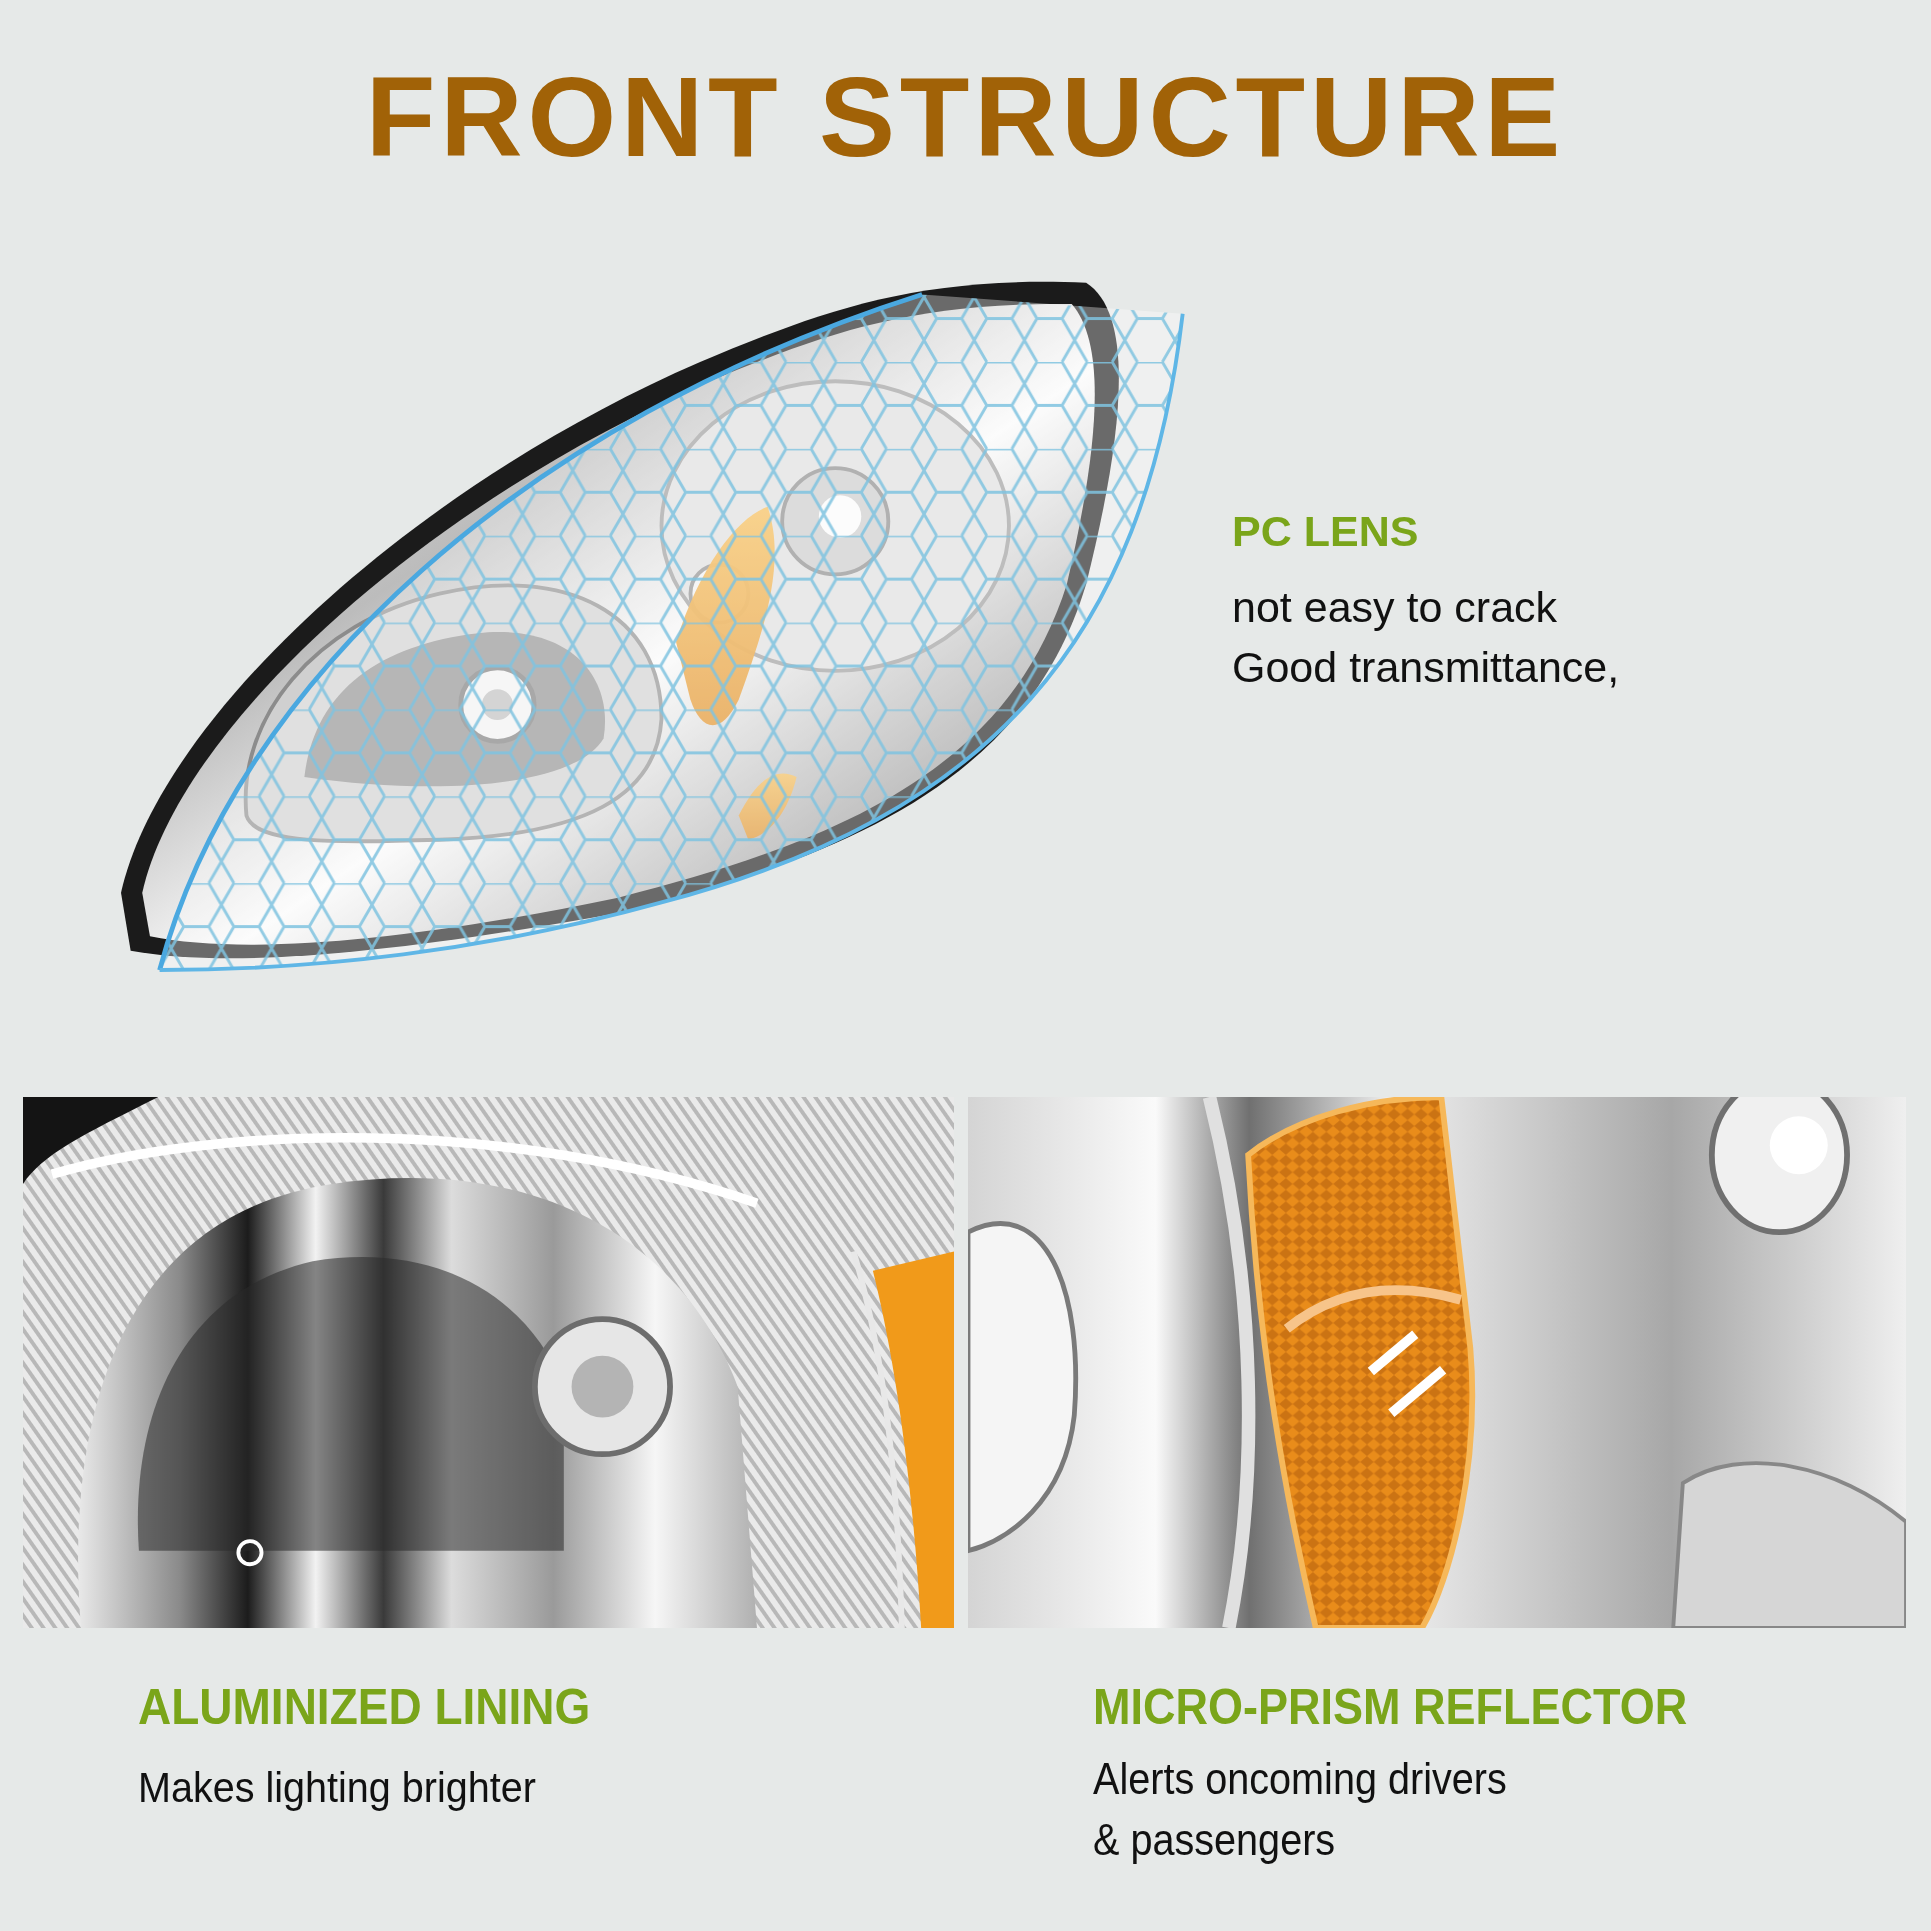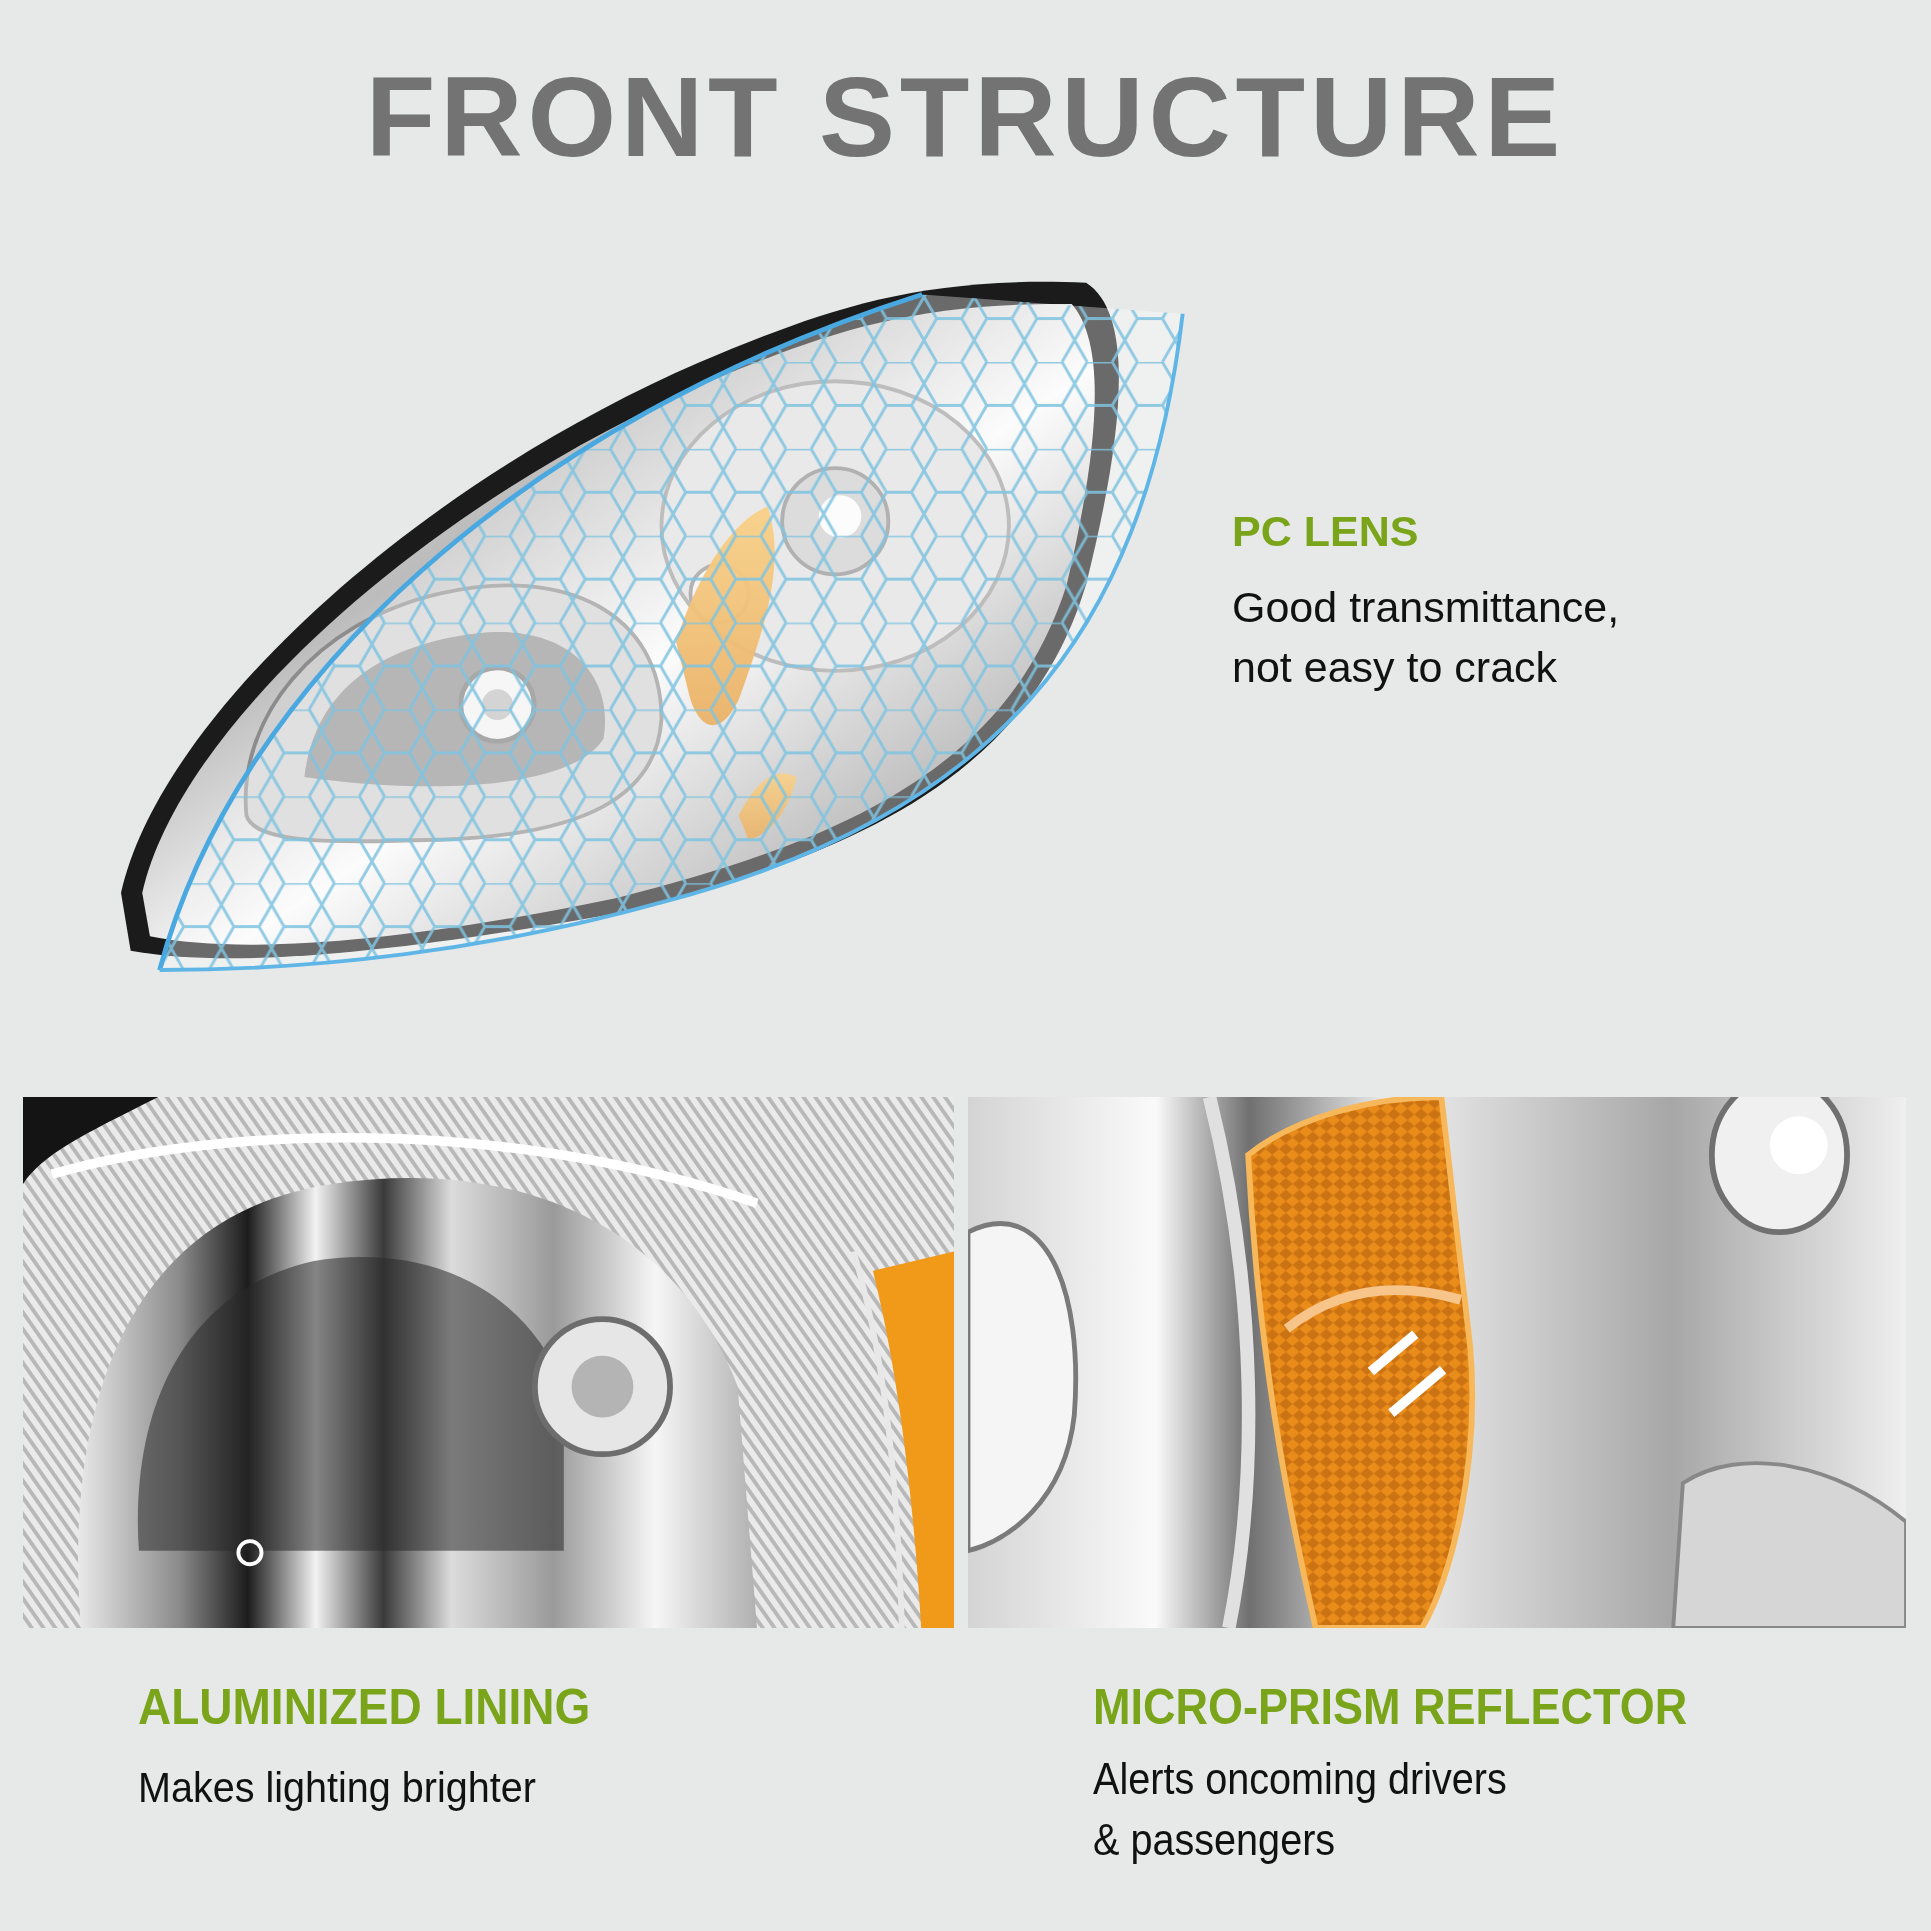--- a/index.html
+++ b/index.html
@@ -7,21 +7,21 @@
     width: 1931px; height: 1931px; overflow: hidden;
     background: #e6e9e8;
     font-family: "Liberation Sans", sans-serif;
     position: relative;
   }
   .title {
     position: absolute; left: 0; top: 60px; width: 1931px;
     text-align: center; margin: 0;
     font-family: "Liberation Sans", sans-serif;
     font-weight: bold; font-size: 114px; letter-spacing: 4.8px;
-    color: #737373; line-height: 1;
+    color: #a16207; line-height: 1;
   }
   .hero { position: absolute; left: 121px; top: 275px; width: 1081px; height: 700px; }
   .hero svg { width: 100%; height: 100%; display: block; }
 
   .feature-title {
     position: absolute; margin: 0; font-weight: bold; color: #7aa51a;
     font-family: "Liberation Sans", sans-serif; line-height: 1;
   }
   .feature-desc {
     position: absolute; margin: 0; color: #111; line-height: 1.4;
@@ -91,22 +91,22 @@
       <rect x="0" y="0" width="1120" height="725" fill="#ffffff" opacity="0.35"></rect>
       <rect x="0" y="0" width="1120" height="725" fill="url(#hex)" opacity="0.85"></rect>
     </g>
     <path d="M40 720 C 120 420, 420 150, 830 20" fill="none" stroke="#4aa8e0" stroke-width="5"></path>
     <path d="M1100 40 C 1060 380, 900 560, 560 650 C 380 700, 200 720, 40 720" fill="none" stroke="#5fb6e6" stroke-width="4"></path>
   </svg>
 </div>
 
 <h2 id="pc-title" class="feature-title">PC LENS</h2>
 <p id="pc-desc" class="feature-desc">
+  <span class="desc-line">not easy to crack</span>
   <span class="desc-line">Good transmittance,</span>
-  <span class="desc-line">not easy to crack</span>
 </p>
 
 <div id="panel-left" class="panel">
   <svg viewBox="0 0 964 550" xmlns="http://www.w3.org/2000/svg" preserveAspectRatio="none">
     <defs>
       <linearGradient id="lchrome" x1="0" y1="0" x2="1" y2="0">
         <stop offset="0" stop-color="#e9e9e9"></stop>
         <stop offset="0.15" stop-color="#8a8a8a"></stop>
         <stop offset="0.25" stop-color="#1c1c1c"></stop>
         <stop offset="0.35" stop-color="#f2f2f2"></stop>

